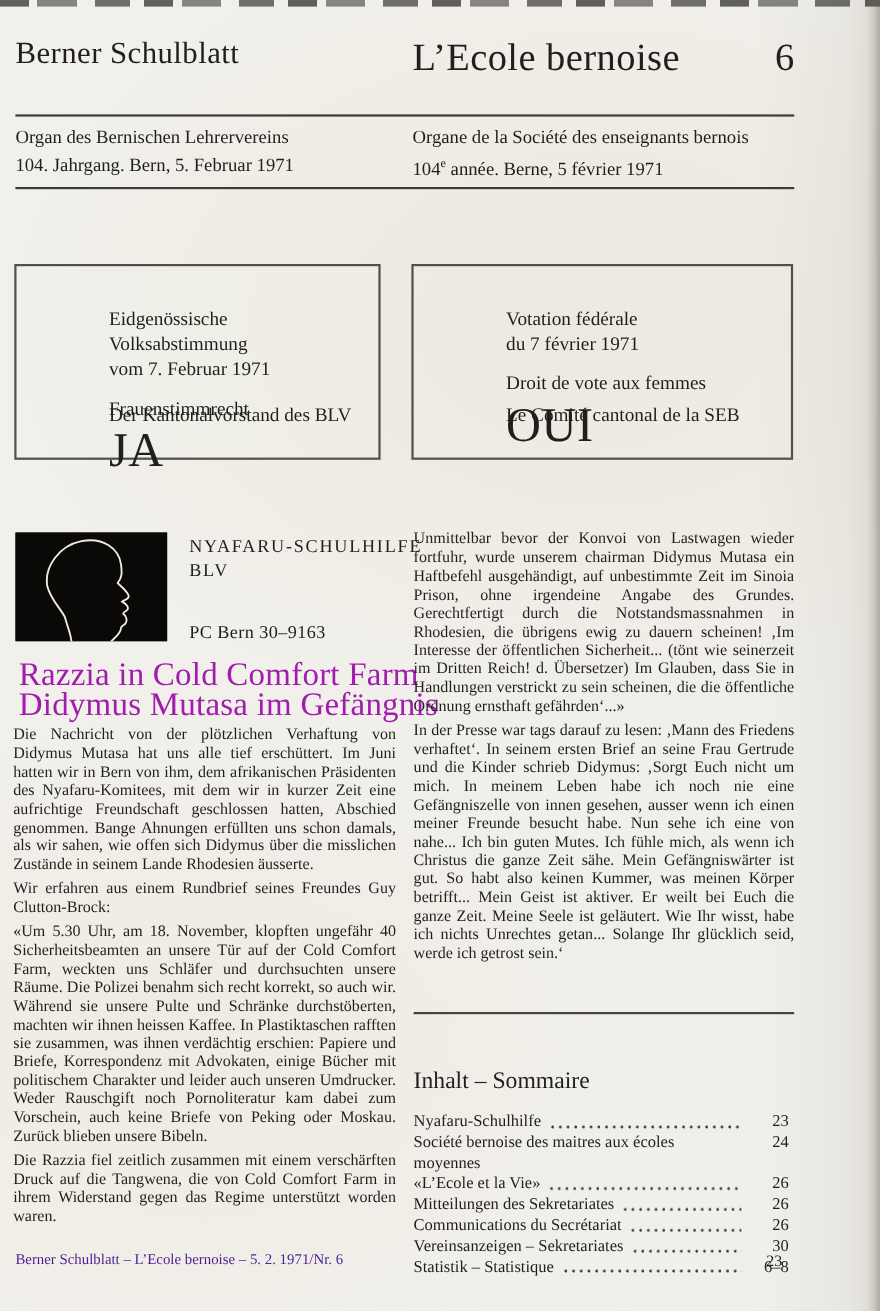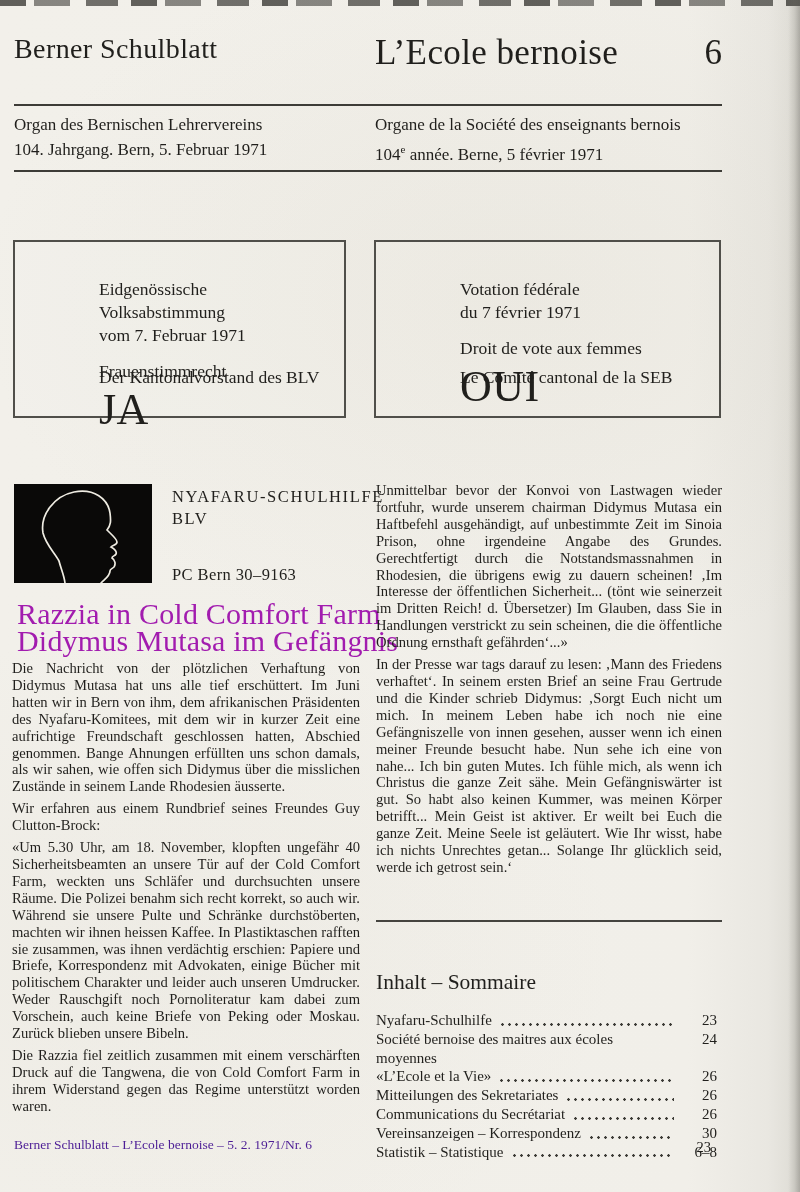--- a/index.html
+++ b/index.html
@@ -185,21 +185,21 @@
     <span class="toc-label">Mitteilungen des Sekretariates</span>
     <span class="toc-leader"></span>
     <span class="toc-page">26</span>
   </div>
   <div class="toc-row">
     <span class="toc-label">Communications du Secrétariat</span>
     <span class="toc-leader"></span>
     <span class="toc-page">26</span>
   </div>
   <div class="toc-row">
-    <span class="toc-label">Vereinsanzeigen – Korrespondenz</span>
+    <span class="toc-label">Vereinsanzeigen – Sekretariates</span>
     <span class="toc-leader"></span>
     <span class="toc-page">30</span>
   </div>
   <div class="toc-row">
     <span class="toc-label">Statistik – Statistique</span>
     <span class="toc-leader"></span>
     <span class="toc-page">6–8</span>
   </div>
 </div>
 

